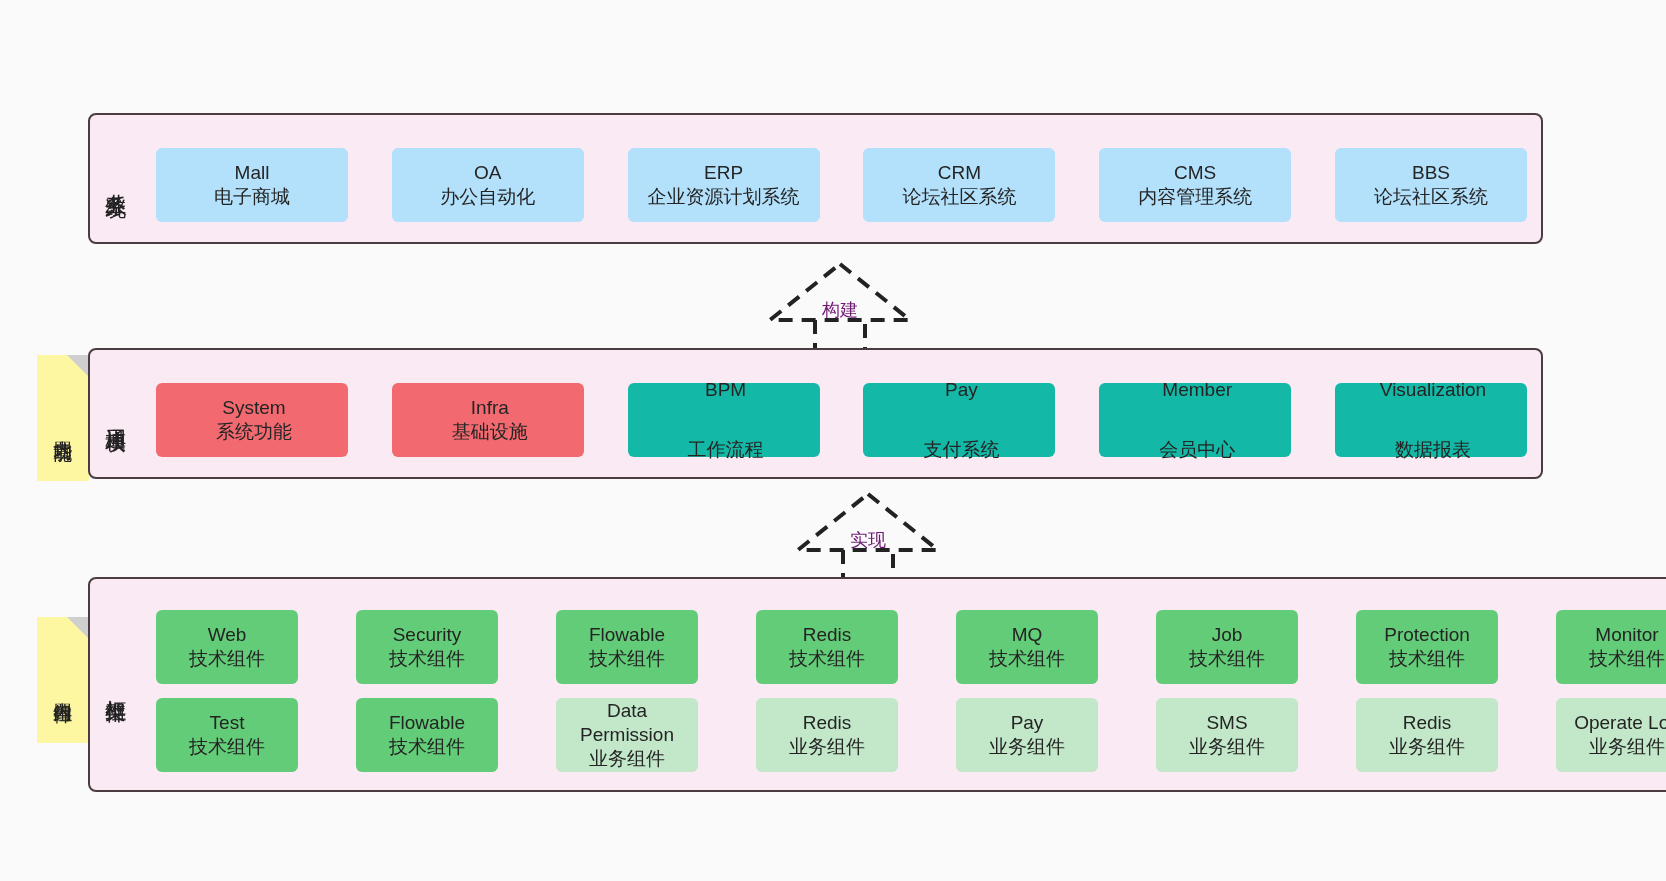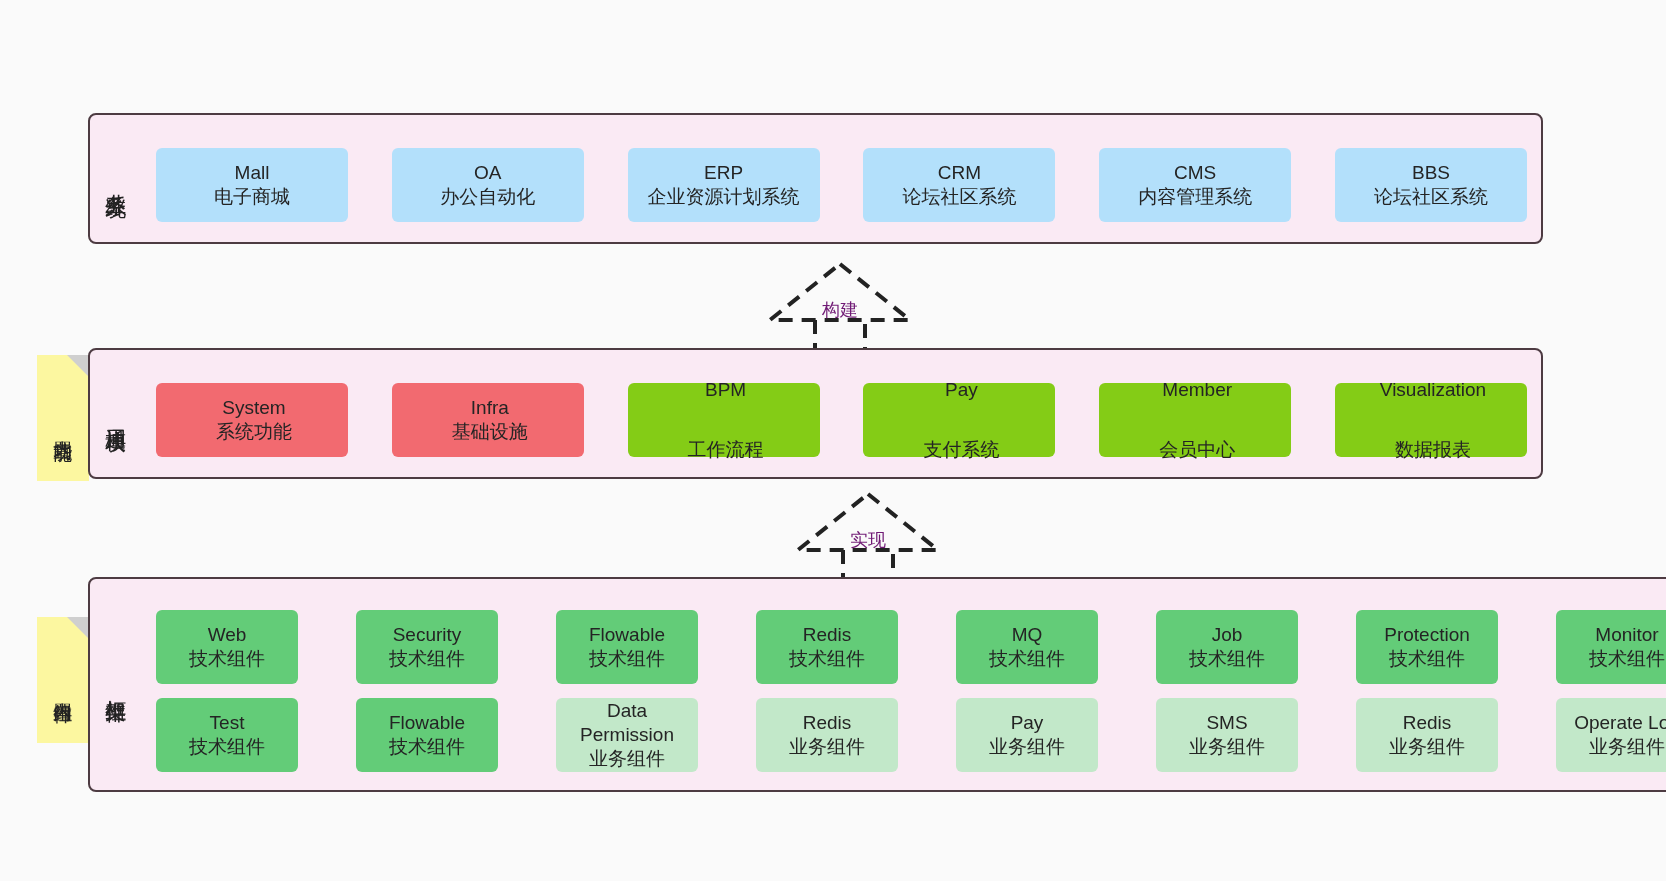--- a/index.html
+++ b/index.html
@@ -81,21 +81,21 @@
     line-height: 1.28;
     color: #242424;
     padding: 6px 4px;
   }
   .node .t1 { white-space: nowrap; }
   .node .t2 { white-space: nowrap; }
   .node.wrap .t1 { white-space: normal; }
 
   .blue  { background: #b3e0fb; }
   .red   { background: #f26a70; }
-  .pink  { background: #84cc16; gap: 36px; }
+  .pink  { background: #14b8a6; gap: 36px; }
   .green { background: #63cc78; }
   .lgreen{ background: #c2e8c9; }
 
   
   #layer-business { left: 88px; top: 113px; width: 1455px; height: 131px; }
   #layer-business .node { width: 192px; height: 74px; }
 
   
   #layer-modules { left: 88px; top: 348px; width: 1455px; height: 131px; }
   #layer-modules .node { width: 192px; height: 74px; padding-left: 8px; }

